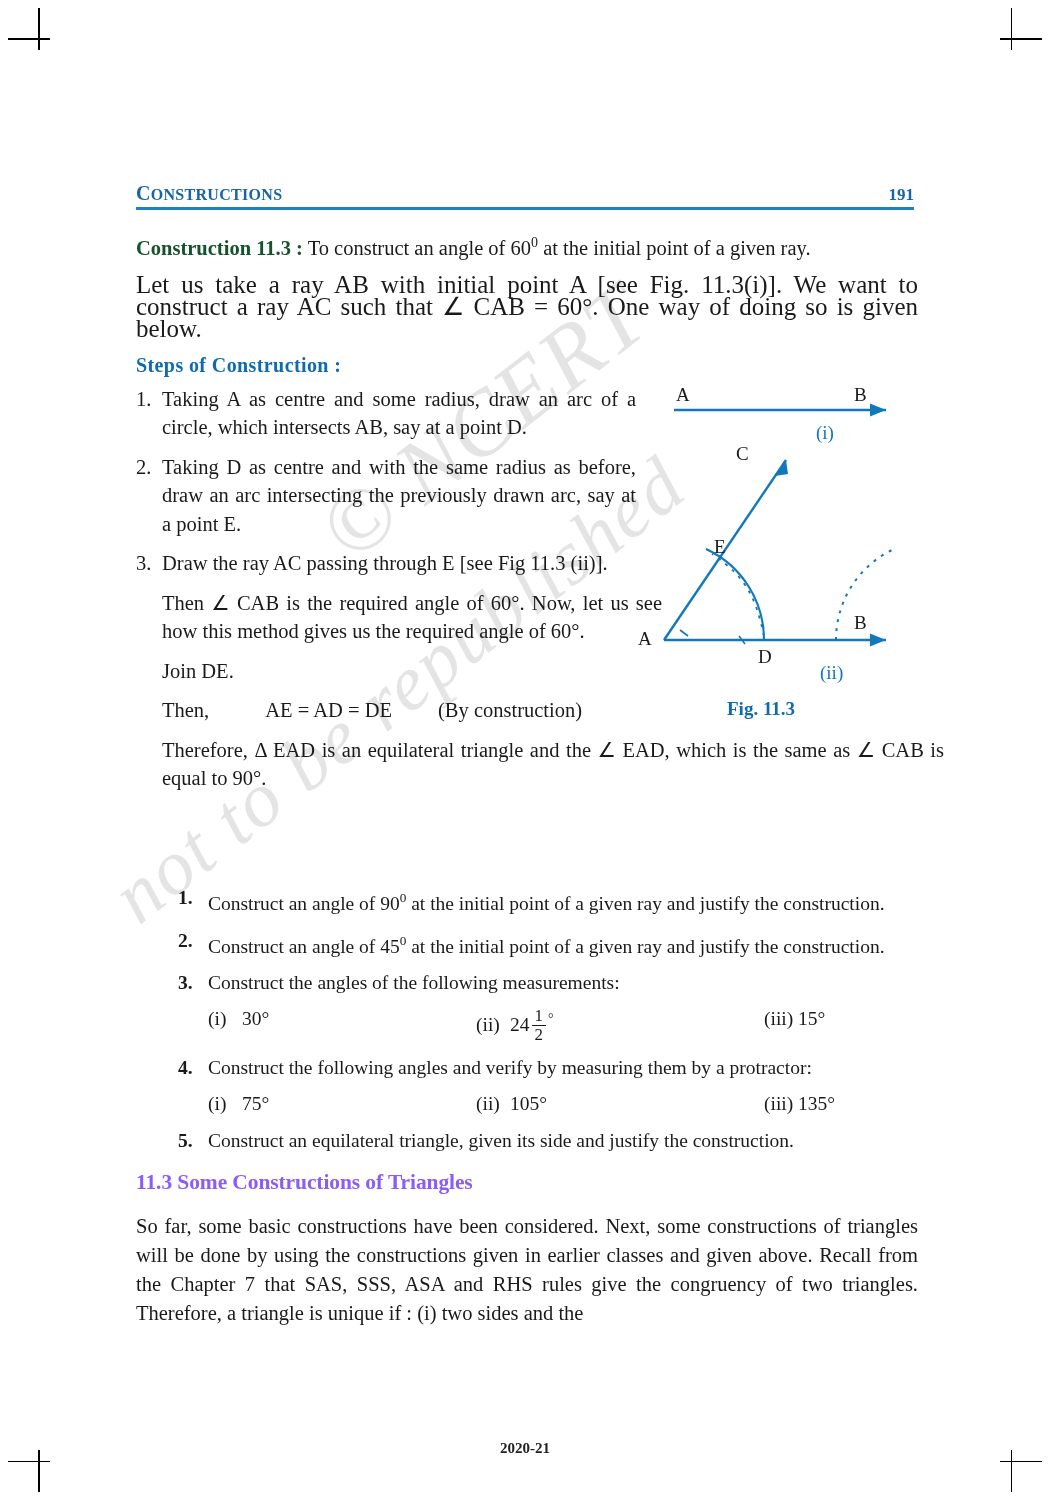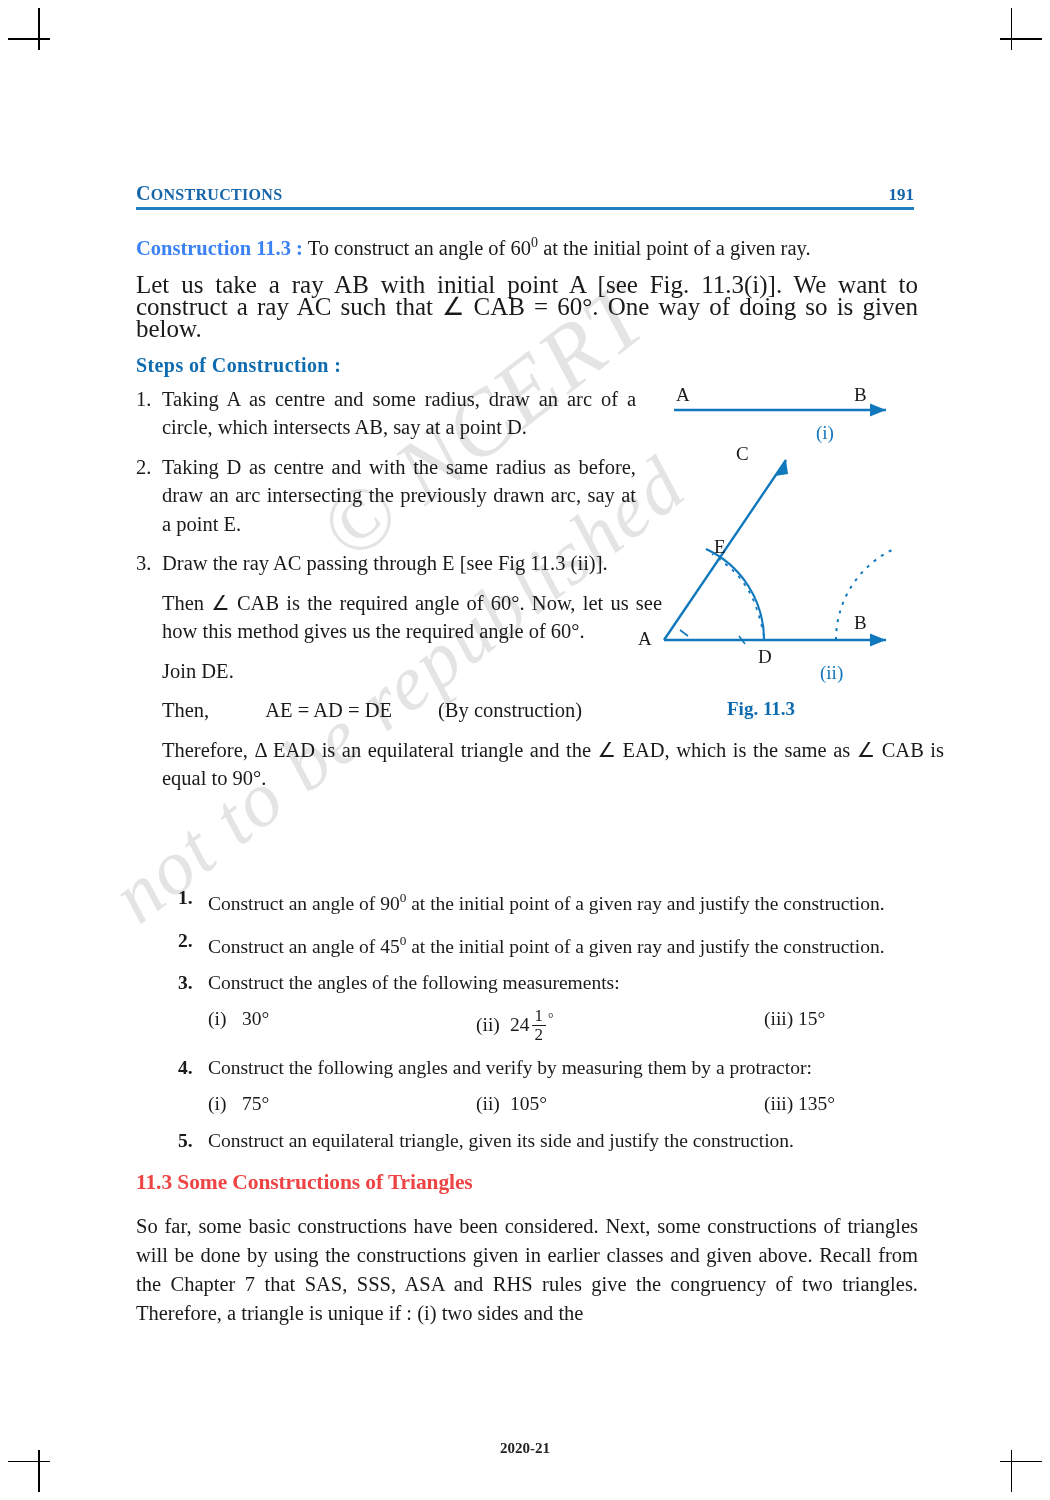--- a/index.html
+++ b/index.html
@@ -85,21 +85,21 @@
 
   
   .content { position:absolute; left:136px; top:228px; width:782px; }
   p { margin:0; }
   .blue { color:#0e6bb0; }
   .constr-head {
     font-size:20.5px;
     line-height:30px;
     text-align:justify;
   }
-  .constr-head .lbl { font-weight:bold; color:#3b82f6; }
+  .constr-head .lbl { font-weight:bold; color:#14532d; }
   .constr-head .it { }
   .para {
     font-size:25px;
     line-height:22px;
     text-align:justify;
     margin-top:11px;
   }
   .steps-title {
     font-size:20px;
     font-weight:bold;
@@ -216,21 +216,21 @@
   .frac .n { border-bottom:1.3px solid #1a1a1a; padding:0 3px; }
   .frac .d { padding:0 3px; }
   .deg-after { vertical-align:super; font-size:0.7em; }
 
   
   .sec-head {
     position:absolute;
     left:136px; top:1170px;
     font-size:21.5px;
     font-weight:bold;
-    color:#ef4444;
+    color:#8b5cf6;
     letter-spacing:-0.1px;
     z-index:3;
   }
   .sec-body {
     position:absolute;
     left:136px; top:1212px; width:782px;
     font-size:20.5px;
     line-height:29px;
     text-align:justify;
     z-index:3;

